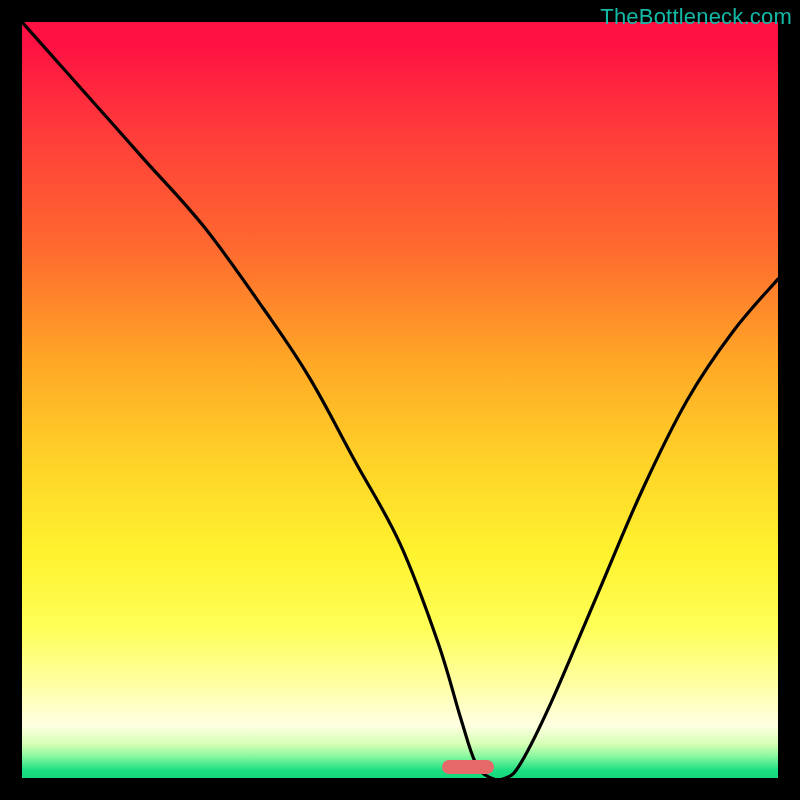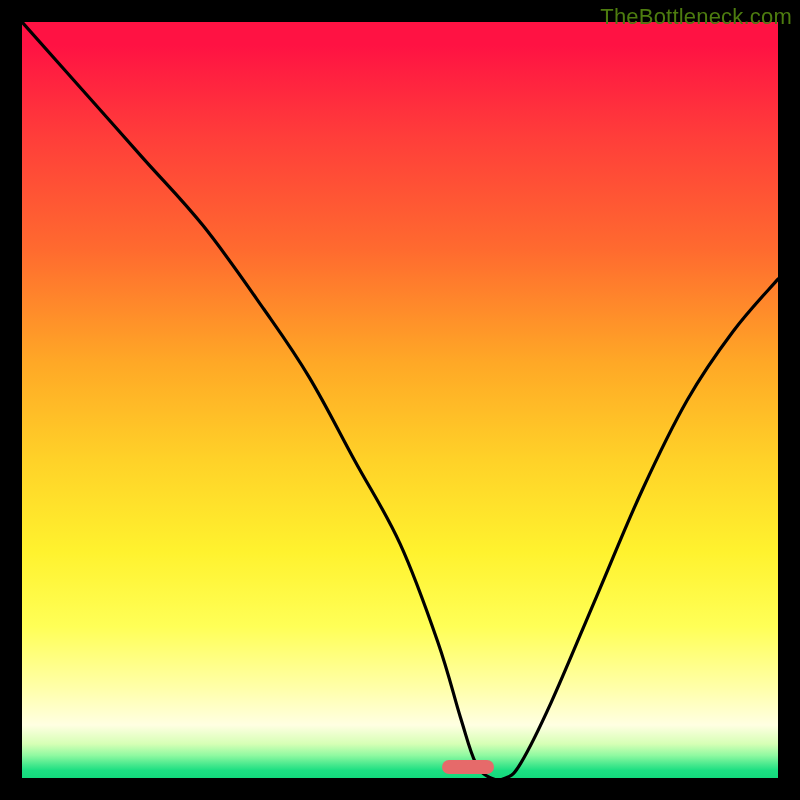--- a/index.html
+++ b/index.html
@@ -55,21 +55,21 @@
   .marker {
     position: absolute;
     background: #e66a6a;
     border-radius: 8px;
     height: 14px;
   }
   .watermark {
     position: absolute;
     top: 4px;
     right: 8px;
-    color: #4d7c0f;
+    color: #14b8a6;
     font-size: 22px;
     font-weight: 500;
     letter-spacing: 0.2px;
     user-select: none;
   }
 </style>
 </head>
 <body>
 
 <div class="frame">

